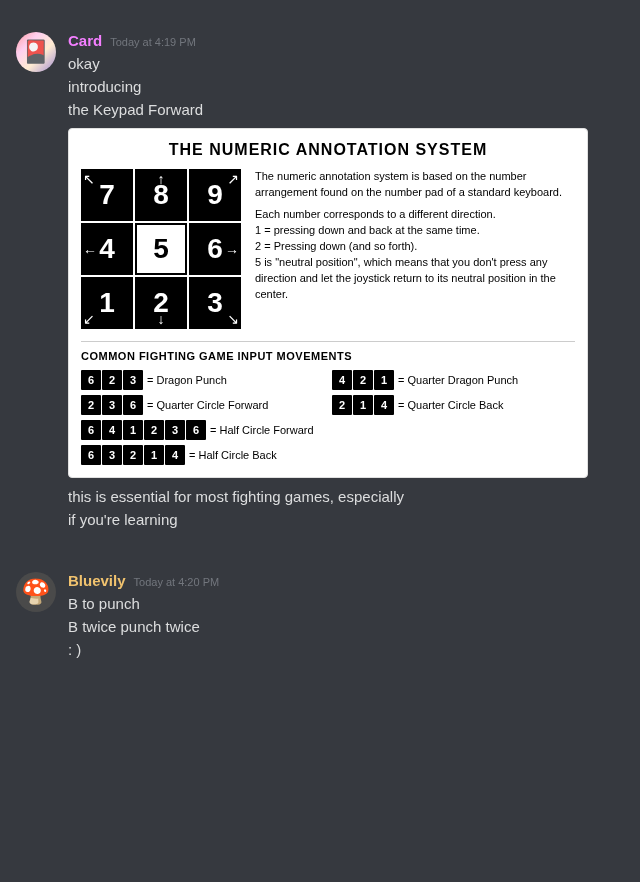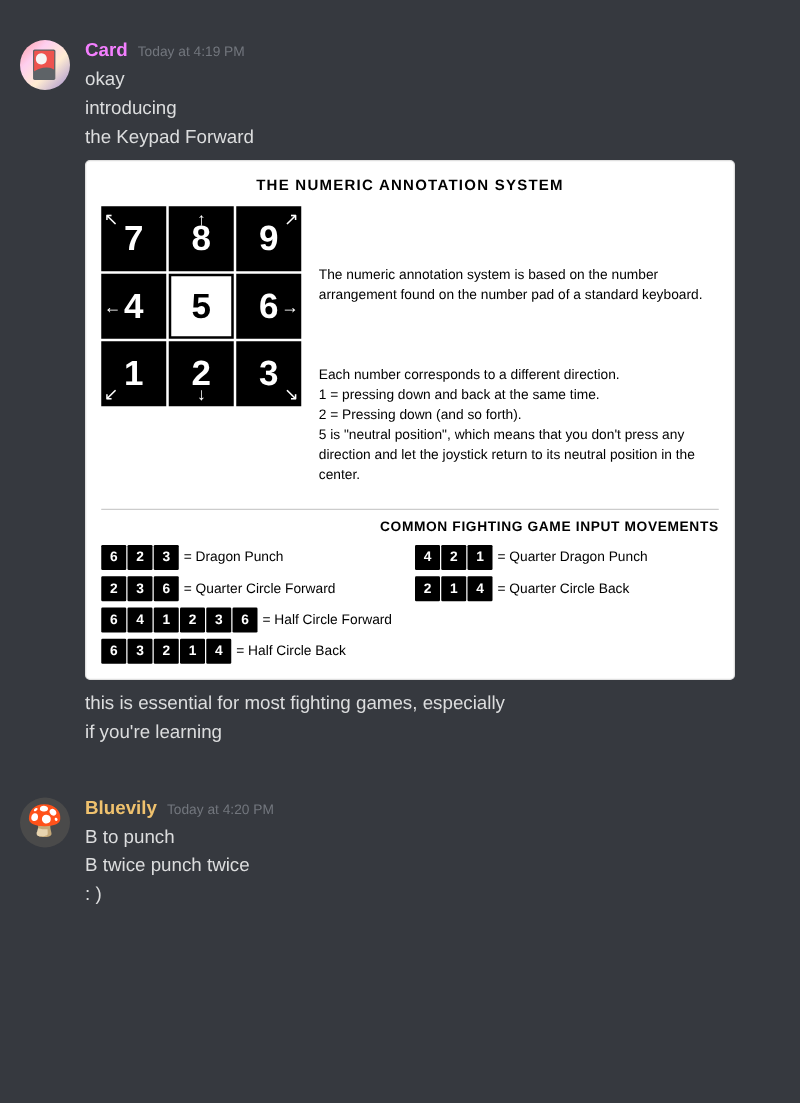--- a/index.html
+++ b/index.html
@@ -64,21 +64,21 @@
     .image-embed {
       margin-top: 8px;
       background: #ffffff;
       border-radius: 4px;
       padding: 12px;
       max-width: 520px;
       border: 1px solid #e0e0e0;
     }
     .embed-title {
       font-family: Arial, sans-serif;
-      font-size: 12px;
+      font-size: 16px;
       font-weight: bold;
       color: #000;
       text-align: center;
       letter-spacing: 1px;
       margin-bottom: 10px;
     }
     .embed-top-section {
       display: flex;
       gap: 14px;
       margin-bottom: 12px;
@@ -120,25 +120,24 @@
     .arrow-8 { top: 2px; left: 50%; transform: translateX(-50%); }
     .arrow-2 { bottom: 2px; left: 50%; transform: translateX(-50%); }
     .key-5 { background: #fff; border: 2px solid #000; }
     .key-5 .key-number { color: #000; }
     .embed-description {
       font-family: Arial, sans-serif;
       font-size: 11px;
       color: #000;
       line-height: 1.45;
     }
-    .embed-description p { margin-bottom: 6px; margin-top: 48px; }
+    .embed-description p { margin-bottom: 6px; }
     .movements-section {
       border-top: 1px solid #ccc;
       padding-top: 8px;
-      text-align: right;
     }
     .movements-title {
       font-family: Arial, sans-serif;
       font-size: 11px;
       font-weight: bold;
       color: #000;
       letter-spacing: 0.5px;
       margin-bottom: 8px;
     }
     .movement-icons {

